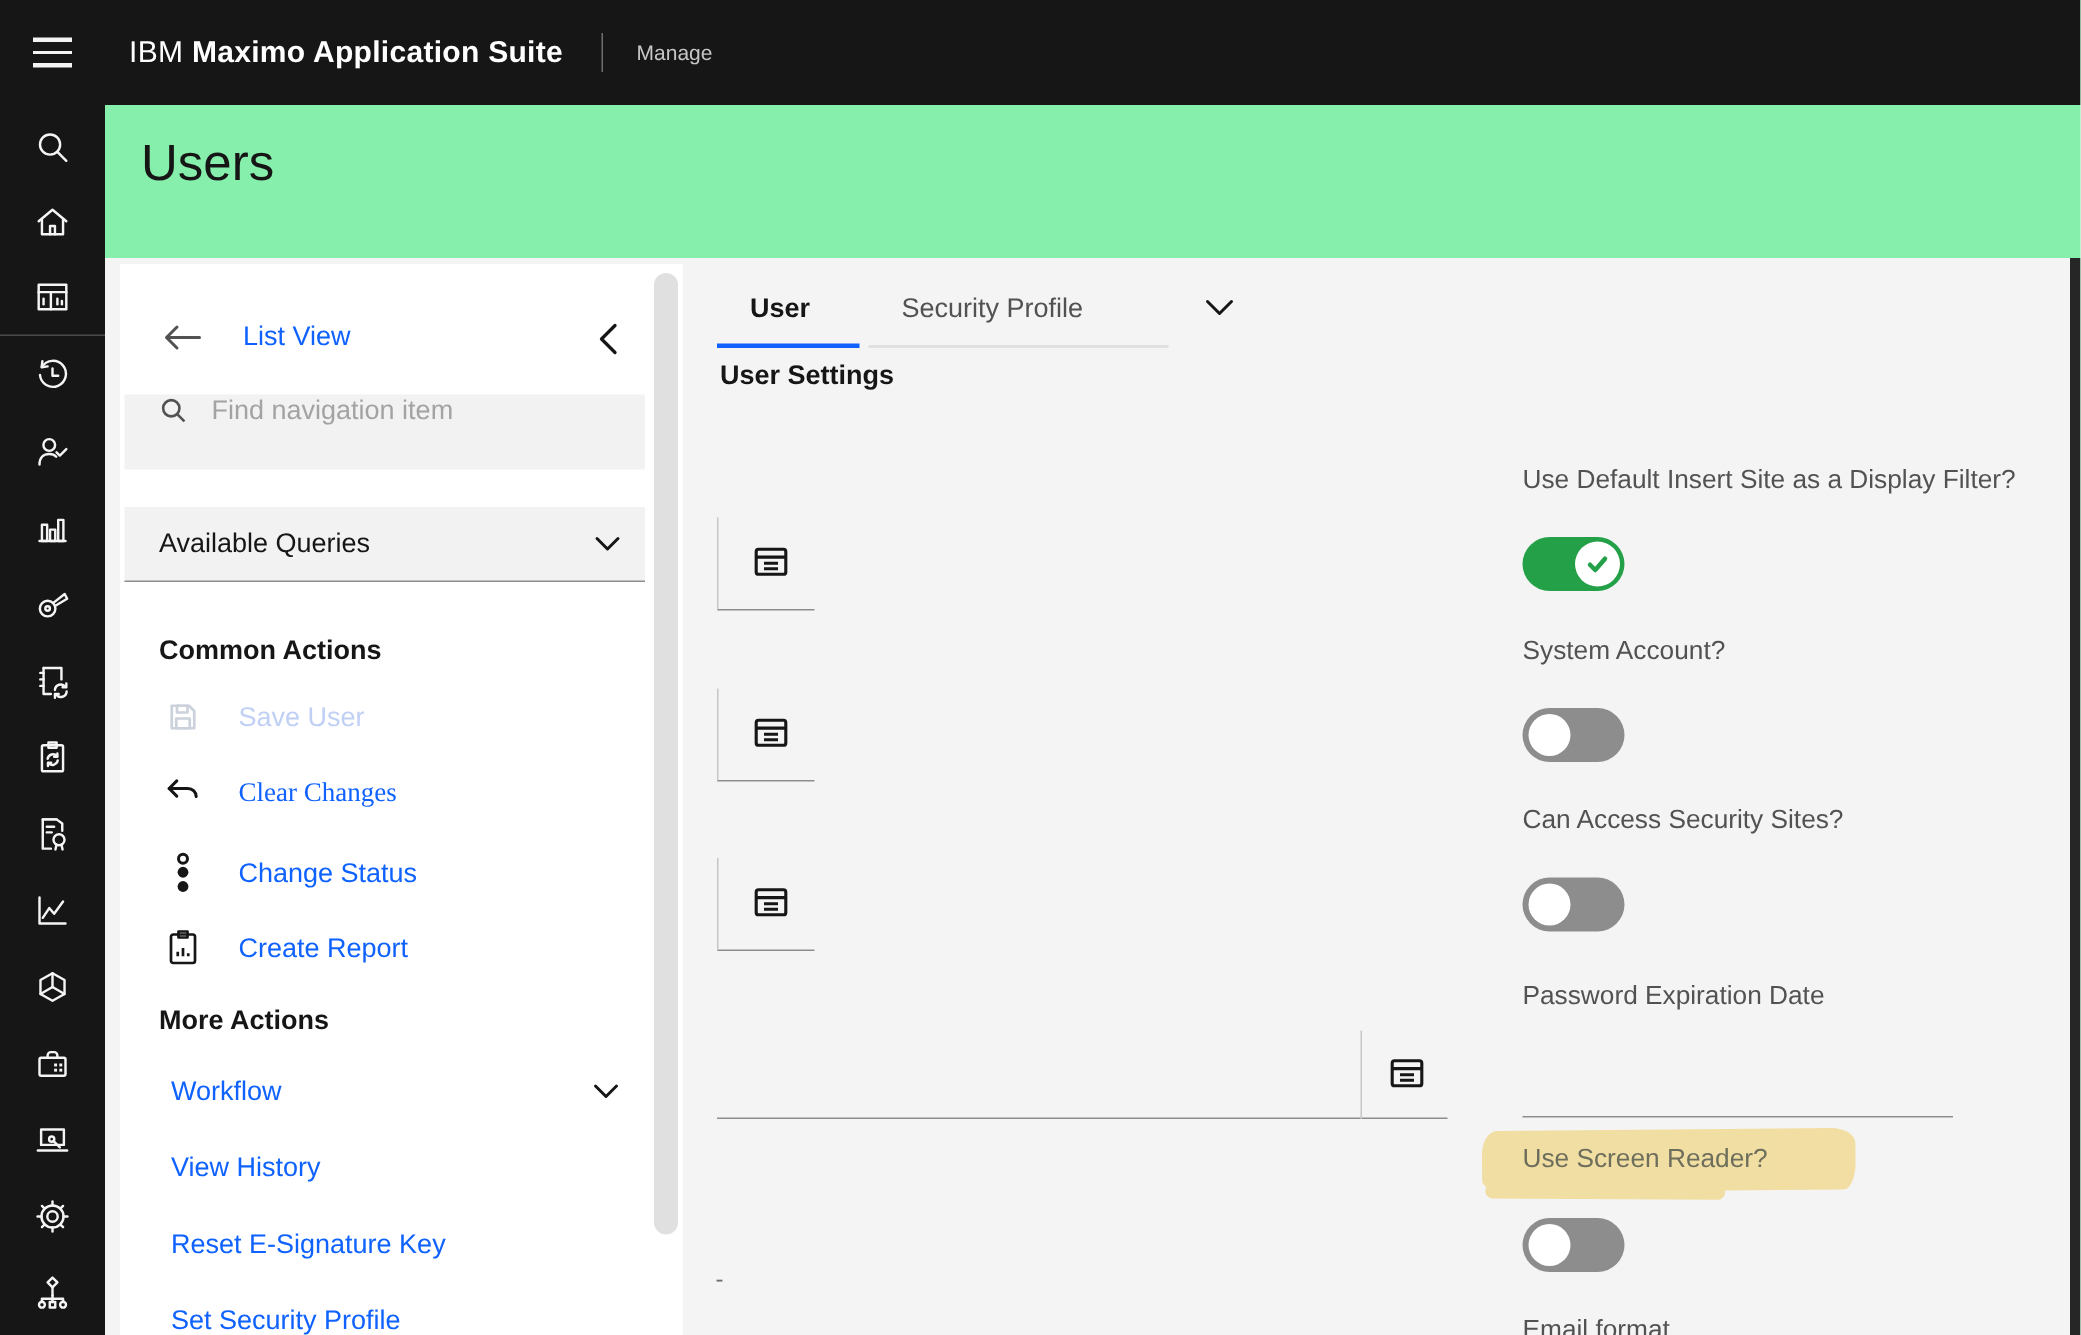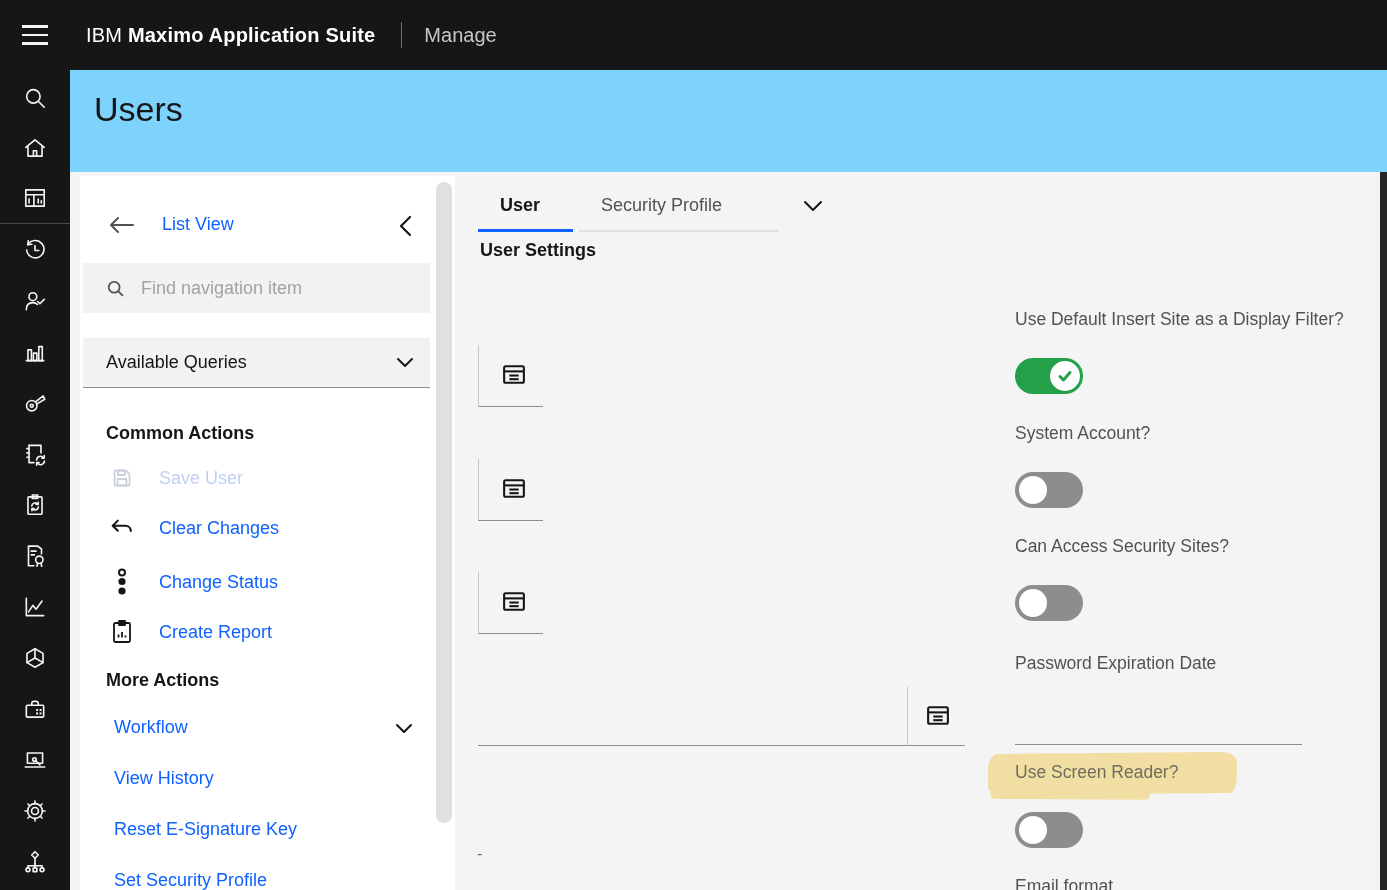--- a/index.html
+++ b/index.html
@@ -1,47 +1,47 @@
 <!DOCTYPE html>
 <html><head>
 <meta charset="utf-8">
 <style>
   * { margin:0; padding:0; box-sizing:border-box; }
   body { font-family:"Liberation Sans","DejaVu Sans",sans-serif; background:#ffffff; }
-  .stage { position:relative; width:1387px; height:890px; overflow:hidden; background:#7dd3fc; }
+  .stage { position:relative; width:1387px; height:890px; overflow:hidden; background:#86efac; }
 
   
   .topbar { position:absolute; left:0; top:0; width:1387px; height:70px; background:#161616; display:flex; align-items:center; }
   .hamburger { width:70px; height:70px; display:flex; flex-direction:column; justify-content:center; align-items:center; gap:6px; cursor:pointer; background:none; border:none; }
   .hamburger span { display:block; width:26px; height:2.5px; background:#f4f4f4; }
   .brand { color:#ffffff; font-size:20px; margin-left:16px; letter-spacing:0.2px; white-space:nowrap; }
   .brand b { font-weight:700; }
   .topbar-divider { width:1px; height:26px; background:#6f6f6f; margin:0 22px 0 26px; }
-  .app-name { color:#c6c6c6; font-size:20px;text-align:right; }
+  .app-name { color:#c6c6c6; font-size:14px;text-align:right; }
 
   
   .rail { position:absolute; left:0; top:70px; width:70px; height:820px; background:#161616; padding-top:3px; }
   .rail-item { width:70px; height:50px; display:flex; align-items:center; justify-content:center; cursor:pointer; }
   .rail-item.post { height:51px; }
   .rail-divider { width:70px; height:1px; background:#4a4a4a; }
   .rail svg { stroke:#f4f4f4; fill:none; stroke-width:1.5; stroke-linecap:round; stroke-linejoin:round; }
 
   
   .page-title { position:absolute; left:94px; top:90px; font-size:34px; font-weight:400; color:#161616; }
 
   
   .main-bg { position:absolute; left:70px; top:172px; width:1317px; height:718px; background:#f4f4f4; }
   .right-strip { position:absolute; left:1380px; top:172px; width:7px; height:718px; background:#262626; }
 
   
   .panel { position:absolute; left:80px; top:176px; width:375px; height:714px; background:#ffffff; }
   .back-row { position:absolute; left:28px; top:38px; display:flex; align-items:center; gap:27px; cursor:pointer; }
   .back-row .lbl { color:#0f62fe; font-size:18px; }
   .collapse-btn { position:absolute; left:318px; top:39px; width:22px; height:22px; cursor:pointer; }
-  .searchbox { position:absolute; left:3px; top:87px; width:347px; height:50px; background:#f2f2f2; display:flex; align-items:center; padding-left:22px; gap:15px; }
+  .searchbox { position:absolute; left:3px; top:87px; width:347px; height:50px; background:#f2f2f2; display:flex; padding-left:22px; gap:15px; }
   .searchbox .ph { color:#a3a3a3; font-size:18px; }
   .accordion { position:absolute; left:3px; top:162px; width:347px; height:50px; background:#f2f2f2; border-bottom:1px solid #8d8d8d; display:flex; align-items:center; justify-content:space-between; padding:0 16px 0 23px; cursor:pointer; }
   .accordion .lbl { color:#161616; font-size:18px; }
   .sec-heading { position:absolute; left:26px; font-size:18px; font-weight:700; color:#161616; }
   .action-row { position:absolute; display:flex; align-items:center; cursor:pointer; }
   .action-row .ic { width:24px; display:flex; justify-content:center; }
   .action-row .lbl { color:#0f62fe; font-size:18px; margin-left:25px; }
   .action-row.disabled { cursor:default; }
   .action-row.disabled .lbl { color:#c0d0f5; }
   .more-link { position:absolute; left:34px; color:#0f62fe; font-size:18px; cursor:pointer; }
@@ -281,21 +281,21 @@
       <span class="ic">
         <svg width="24" height="24" viewBox="0 0 24 24" fill="none" stroke="#ccd2dc" stroke-width="1.8" stroke-linejoin="round">
             <path d="M4.5 4.5 H16 L19.5 8 V19.5 H4.5 Z"></path>
             <rect x="8" y="4.5" width="7" height="4.5"></rect>
             <rect x="7.5" y="13" width="9" height="6.5"></rect>
           </svg>
       </span>
       <span class="lbl">Save User</span>
     </div>
 
-    <div class="action-row" style="left:30px; top:341px;">
+    <div class="action-row" style="left:30px; top:341px;font-family:Liberation Serif, serif;">
       <span class="ic">
         <svg width="26" height="22" viewBox="0 0 26 22" fill="none" stroke="#161616" stroke-width="2.2" stroke-linecap="round" stroke-linejoin="round">
             <path d="M8.5 3 L3 8.5 L8.5 14"></path>
             <path d="M3 8.5 H16.5 C20 8.5 22.5 11 22.5 14.2"></path>
           </svg>
       </span>
       <span class="lbl">Clear Changes</span>
     </div>
 
     <div class="action-row" style="left:30px; top:392px;">

